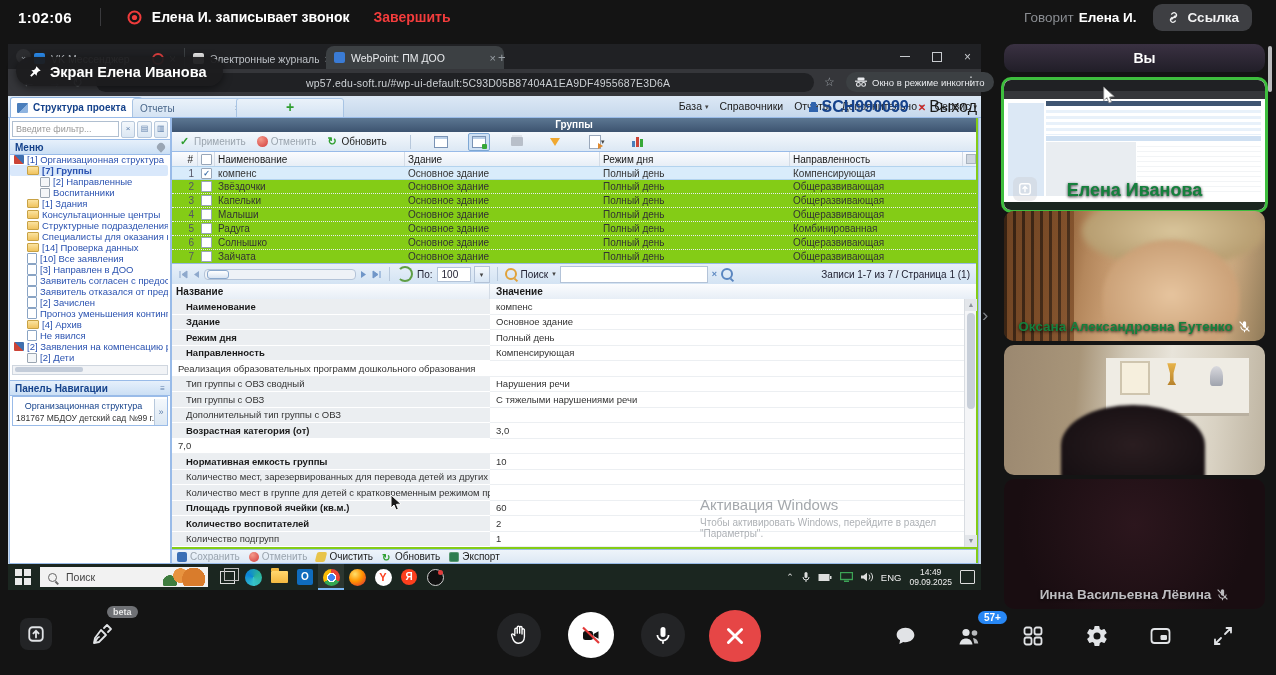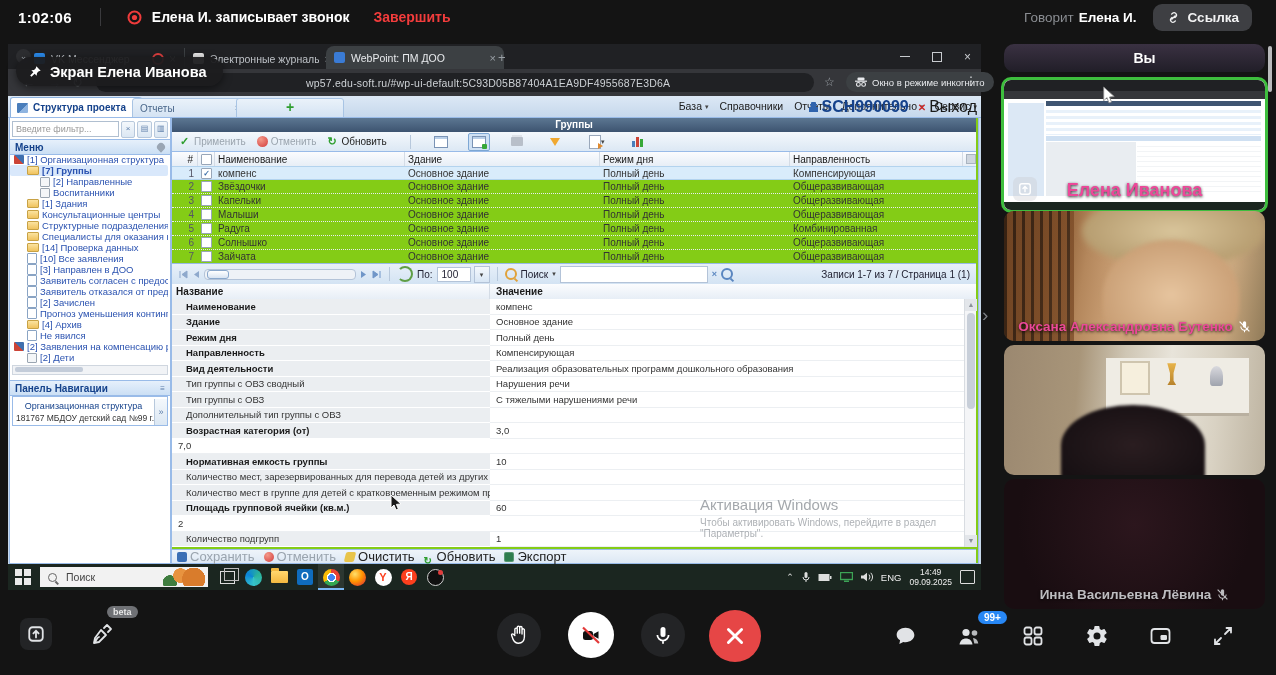--- a/index.html
+++ b/index.html
@@ -204,21 +204,21 @@
   .dvalue{flex:1;background:#fff;border-bottom:1px solid #eceff2;padding-left:6px;font-size:9.5px;
           color:#333;display:flex;align-items:center;white-space:nowrap;overflow:hidden;}
   .vscroll{left:792px;top:181px;width:12px;height:248px;background:#f4f5f7;border-left:1px solid #d8dce1;box-sizing:border-box;}
   .vthumb{left:2px;top:14px;width:8px;height:96px;background:#c8cfd9;border-radius:4px;}
   .varr{width:12px;height:12px;background:#e3e6ea;color:#8a919b;font-size:7px;text-align:center;line-height:12px;}
   .varr.dn{position:absolute;bottom:0;}
 
   
   .gfooter{left:0;top:431px;width:804px;height:14px;background:linear-gradient(#eef4fa,#dde8f4);
            border-top:1px solid #99bbe8;display:flex;align-items:center;gap:9px;padding-left:5px;
-           box-sizing:border-box;font-size:13px;color:#222;}
+           box-sizing:border-box;font-size:10px;color:#222;}
   .fbtn2{display:flex;align-items:center;gap:3px;}
   .fbtn2[data-dis="true"]{color:#9aa4ae;}
   .ficn{width:10px;height:10px;border-radius:2px;}
   .fbtn2[data-ic="save"] .ficn{background:#3b6fb5;}
   .fbtn2[data-ic="cancel"] .ficn{background:radial-gradient(circle at 35% 30%,#f49a8a,#d23b3b);border-radius:50%;}
   .fbtn2[data-ic="clean"] .ficn{background:#e8c44a;transform:skewX(-14deg);}
   .fbtn2[data-ic="refresh"] .ficn{background:none;}
   .fbtn2[data-ic="refresh"] .ficn::after{content:"↻";color:#2e9e2e;font-weight:bold;font-size:10px;}
   .fbtn2[data-ic="export"] .ficn{background:#2e7d4f;box-shadow:inset 0 0 0 1px #fff3;}
 
@@ -269,21 +269,21 @@
   
   .sidechev{left:982px;top:304px;color:#7c7f84;font-size:19px;}
   .tile{left:1004px;width:241px;border-radius:10px;overflow:hidden;padding-left:20px;}
   .t-you{top:44px;height:28px;background:linear-gradient(#3a3142,#211e28);display:flex;
          align-items:center;justify-content:center;color:#fff;font-size:14px;font-weight:bold;}
   .t-elena{top:77px;height:130px;border:3px solid #3ebe3e;left:1001px;width:241px;background:#fff;}
   .t-oksana{top:211px;height:130px;}
   .t-ludmila{top:345px;height:130px;}
   .t-inna{top:479px;height:130px;background:radial-gradient(circle at 50% 35%,#2c161d,#190d11 75%);}
   .caption{position:absolute;left:0;right:0;bottom:7px;display:flex;align-items:center;justify-content:center;
-           gap:5px;color:#ec4899;font-weight:bold;font-size:13.5px;
+           gap:5px;color:#15803d;font-weight:bold;font-size:13.5px;
            text-shadow:0 1px 3px rgba(0,0,0,.85);white-space:nowrap;}
   .caption.big{font-size:18px;bottom:9px;}
   .caption.dim{color:#cfd0d3;opacity:.9;}
   .shareic{position:absolute;left:9px;bottom:9px;width:24px;height:24px;border-radius:6px;
            background:rgba(200,200,205,.35);display:flex;align-items:center;justify-content:center;}
   
   .mini{position:absolute;inset:0;background:#fff;}
   .m-tabs{position:absolute;left:0;top:0;right:0;height:11px;background:#202124;}
   .m-url{position:absolute;left:0;top:11px;right:0;height:8px;background:#35363a;}
   .m-left{position:absolute;left:4px;top:23px;width:36px;bottom:14px;background:#dce8f5;}
@@ -769,21 +769,20 @@
             <span class="dlabel">Режим дня</span>
             <span class="dvalue">Полный день</span>
           </div>
 
           <div class="drow" data-b="true">
             <span class="dlabel">Направленность</span>
             <span class="dvalue">Компенсирующая</span>
           </div>
 
           <div class="drow" data-b="true">
-            <span class="dlabel">Вид деятельности</span>
             <span class="dvalue">Реализация образовательных программ дошкольного образования</span>
           </div>
 
           <div class="drow" data-b="false">
             <span class="dlabel">Тип группы с ОВЗ сводный</span>
             <span class="dvalue">Нарушения речи</span>
           </div>
 
           <div class="drow" data-b="false">
             <span class="dlabel">Тип группы с ОВЗ</span>
@@ -818,20 +817,21 @@
             <span class="dlabel">Количество мест в группе для детей с кратковременным режимом пребывания</span>
             <span class="dvalue"></span>
           </div>
 
           <div class="drow" data-b="true">
             <span class="dlabel">Площадь групповой ячейки (кв.м.)</span>
             <span class="dvalue">60</span>
           </div>
 
           <div class="drow" data-b="true">
+            <span class="dlabel">Количество воспитателей</span>
             <span class="dvalue">2</span>
           </div>
 
           <div class="drow" data-b="false">
             <span class="dlabel">Количество подгрупп</span>
             <span class="dvalue">1</span>
           </div>
         </div>
       <div class="abs vscroll">
         <div class="varr">▲</div>
@@ -1057,21 +1057,21 @@
       </svg>
   </span>
   <span class="abs rightico" style="left:956px;">
     <svg width="26" height="25" viewBox="0 0 26 24">
         <circle cx="10" cy="8" r="3.6" fill="#e1e3e6"></circle>
         <path d="M3.5 20c.6-4 3.2-6 6.5-6s5.9 2 6.5 6z" fill="#e1e3e6"></path>
         <circle cx="18.5" cy="8.5" r="2.8" fill="#e1e3e6" opacity=".8"></circle>
         <path d="M17 13.6c2.8.2 4.8 2 5.3 5.4h-4" fill="#e1e3e6" opacity=".8"></path>
       </svg>
   </span>
-  <span class="abs badge99">99+</span>
+  <span class="abs badge99">57+</span>
   <span class="abs rightico" style="left:1021px;">
     <svg width="24" height="24" viewBox="0 0 24 24">
         <g fill="none" stroke="#e1e3e6" stroke-width="1.8">
           <rect x="3.5" y="3.5" width="7" height="7" rx="2"></rect>
           <rect x="13.5" y="3.5" width="7" height="7" rx="2"></rect>
           <rect x="3.5" y="13.5" width="7" height="7" rx="2"></rect>
           <rect x="13.5" y="13.5" width="7" height="7" rx="2"></rect>
         </g>
       </svg>
   </span>

